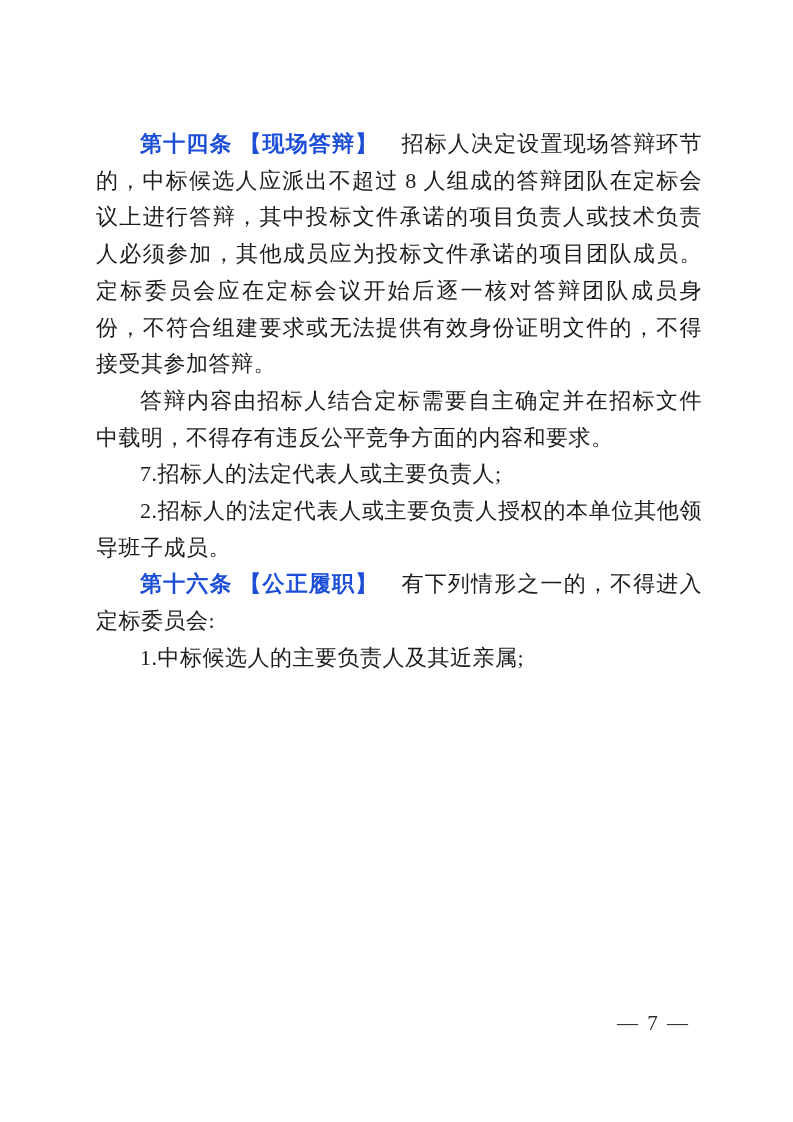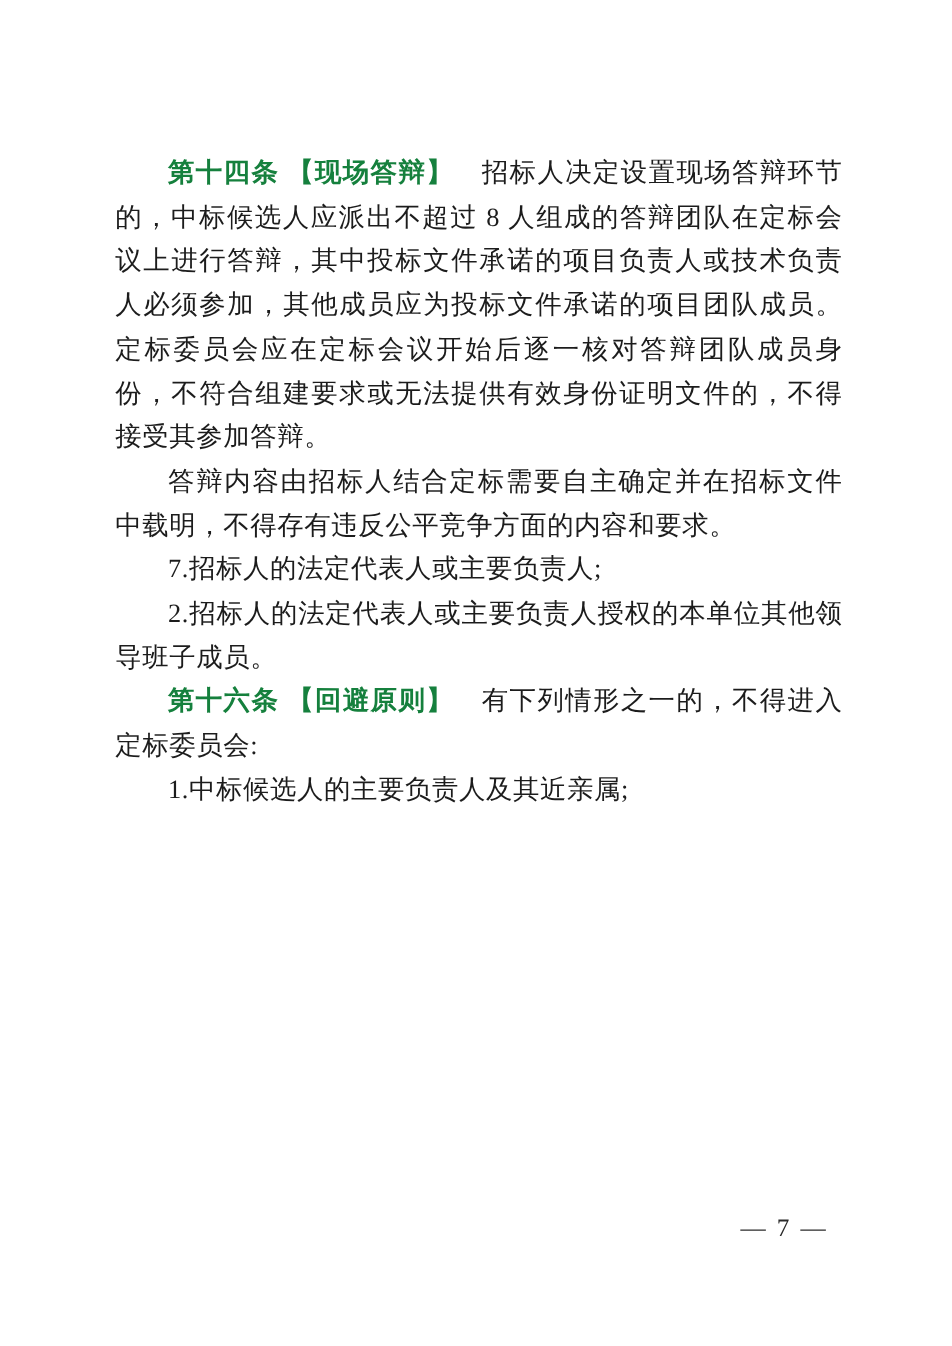--- a/index.html
+++ b/index.html
@@ -27,40 +27,40 @@
     letter-spacing: 0.5px;
     text-align: justify;
     text-justify: inter-ideograph;
   }
   .para {
     text-indent: 2em;
     margin: 0;
   }
   .article-title {
     font-weight: 700;
-    color: #15803d;
+    color: #1d4ed8;
   }
   .page-footer {
     position: absolute;
     top: 1008px;
     right: 103px;
     font-size: 21px;
     line-height: 30px;
     color: #2a2a2a;
     letter-spacing: 2px;
   }
 </style>
 </head>
 <body>
 
 <div class="page">
   <main class="doc-body">
       <p class="para"><b class="article-title">第十四条 【现场答辩】</b><span>　招标人决定设置现场答辩环节的，中标候选人应派出不超过 8 人组成的答辩团队在定标会议上进行答辩，其中投标文件承诺的项目负责人或技术负责人必须参加，其他成员应为投标文件承诺的项目团队成员。定标委员会应在定标会议开始后逐一核对答辩团队成员身份，不符合组建要求或无法提供有效身份证明文件的，不得接受其参加答辩。</span></p>
       <p class="para"><span>答辩内容由招标人结合定标需要自主确定并在招标文件中载明，不得存有违反公平竞争方面的内容和要求。</span></p>
       <p class="para"><span>7.招标人的法定代表人或主要负责人;</span></p>
       <p class="para"><span>2.招标人的法定代表人或主要负责人授权的本单位其他领导班子成员。</span></p>
-      <p class="para"><b class="article-title">第十六条 【回避原则】</b><span>　有下列情形之一的，不得进入定标委员会:</span></p>
+      <p class="para"><b class="article-title">第十六条 【公正履职】</b><span>　有下列情形之一的，不得进入定标委员会:</span></p>
       <p class="para"><span>1.中标候选人的主要负责人及其近亲属;</span></p>
     </main>
   <footer class="page-footer">
     <span>— 7 —</span>
   </footer>
 </div>
 
 </body></html>

